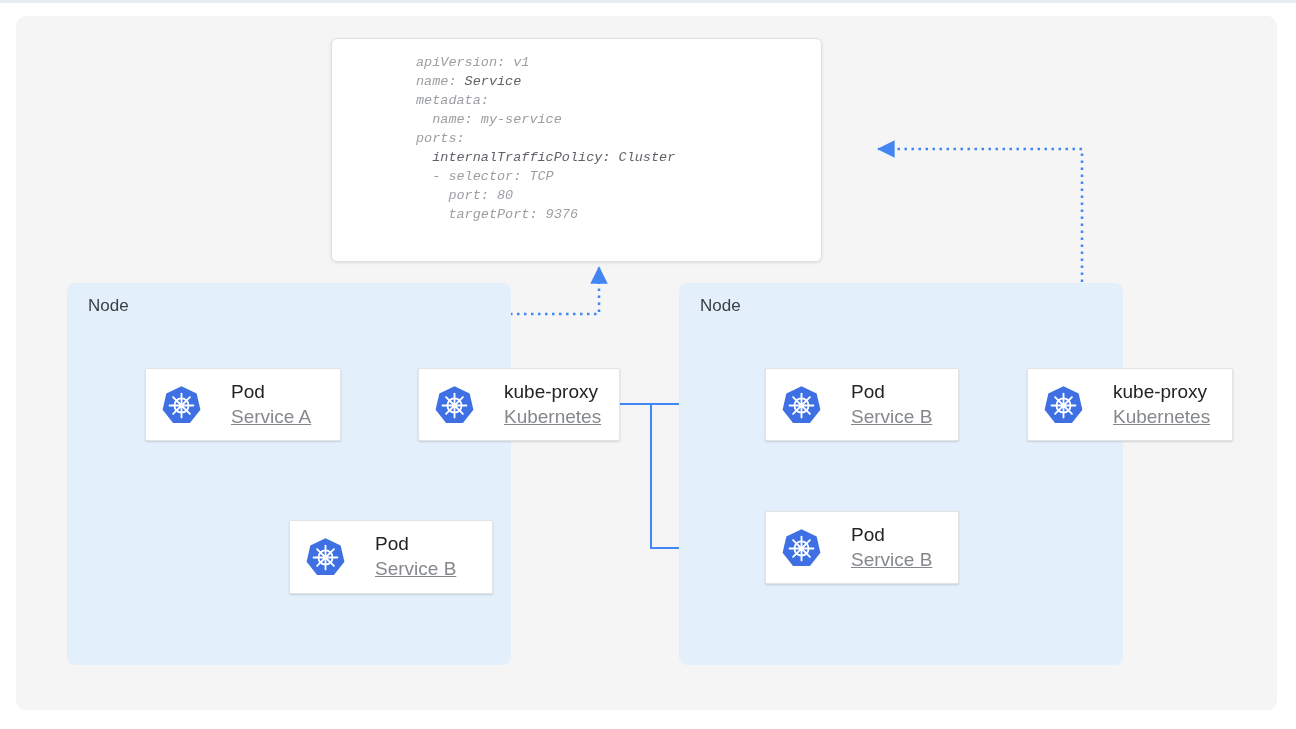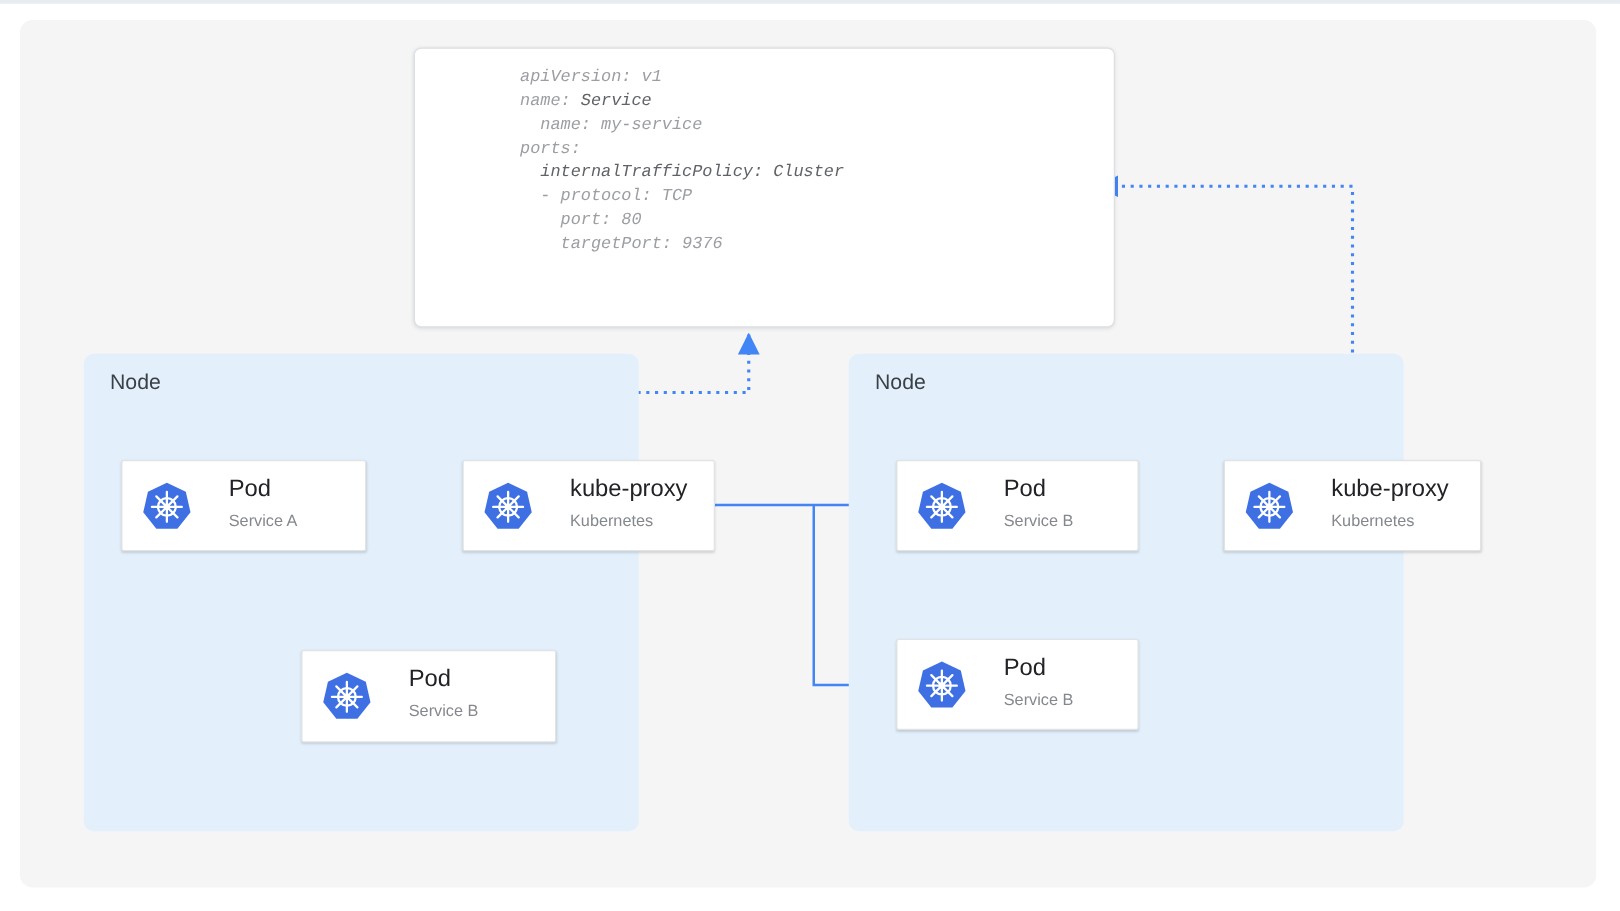--- a/index.html
+++ b/index.html
@@ -16,21 +16,21 @@
     --top-line:#e7ecf2;
   }
   html,body{margin:0;padding:0;background:#ffffff;}
   body{font-family:"Liberation Sans", sans-serif;}
   .stage{position:relative;width:1296px;height:729px;overflow:hidden;background:#ffffff;}
   .top-line{position:absolute;left:0;top:0;width:1296px;height:3px;background:var(--top-line);}
   .canvas{position:absolute;left:16px;top:16px;width:1261px;height:694px;background:var(--canvas-bg);border-radius:10px;}
 
   
   .yaml-card{
-    position:absolute;left:331px;top:38px;width:561px;height:224px;
+    position:absolute;left:331px;top:38px;width:491px;height:224px;
     background:#ffffff;border:1px solid #dcdfe3;border-radius:6px;
     box-shadow:0 1px 3px rgba(60,64,67,.12);
     box-sizing:border-box;
     padding:14px 0 0 84px;
   }
   .yaml-line{
     font-family:"Liberation Mono", monospace;
     font-style:italic;
     font-size:13.5px;
     line-height:19px;
@@ -44,25 +44,26 @@
   .node-left{left:67px;}
   .node-right{left:679px;}
   .node-label{position:absolute;left:21px;top:13px;font-size:17px;color:var(--node-label-color);}
 
   
   .card{
     position:absolute;height:73px;background:#ffffff;
     border:1px solid var(--card-border);border-radius:2px;
     box-shadow:0 1px 2px rgba(60,64,67,.20);
     box-sizing:border-box;
+    margin-left:48px;
   }
   .card .k8s-icon{position:absolute;left:15px;top:16px;width:41px;height:41px;}
   .card .card-text{position:absolute;left:85px;top:11px;}
   .card .card-title{font-size:19px;color:var(--title-color);line-height:24px;}
-  .card .card-subtitle{font-size:13px;color:var(--subtitle-color);line-height:22px;margin-top:2px;}
+  .card .card-subtitle{font-size:19px;color:var(--subtitle-color);line-height:22px;margin-top:2px;text-decoration:underline;}
 
   .card-pod-a{left:97px;top:368px;width:196px;}
   .card-kube-proxy-left{left:370px;top:368px;width:202px;}
   .card-pod-b-left{left:241px;top:520px;width:204px;height:74px;}
   .card-pod-b-right-top{left:717px;top:368px;width:194px;}
   .card-pod-b-right-bottom{left:717px;top:511px;width:194px;}
   .card-kube-proxy-right{left:979px;top:368px;width:206px;}
 
   
   .arrows{position:absolute;left:0;top:0;width:1296px;height:729px;pointer-events:none;}
@@ -91,24 +92,25 @@
     <line class="arrow-line" x1="572" y1="404" x2="713" y2="404" marker-end="url(#ah-solid)"></line>
     <polyline class="arrow-line" points="651,404 651,548 711,548" marker-end="url(#ah-solid)"></polyline>
     <polyline class="arrow-line" points="471,441 471,487 340,487 340,515" marker-end="url(#ah-solid)"></polyline>
     <polyline class="arrow-dotted" points="471,366 471,314 599,314 599,267" marker-end="url(#ah-dotted)"></polyline>
     <polyline class="arrow-dotted" points="1082,366 1082,149 878,149" marker-end="url(#ah-dotted)"></polyline>
   </svg>
 
   <div class="yaml-card">
     <div class="yaml-line"><span>apiVersion: v1</span></div>
     <div class="yaml-line"><span>name: </span><span class="code-bold">Service</span></div>
+    <div class="yaml-line"><span>metadata:</span></div>
     <div class="yaml-line"><span>  name: my-service</span></div>
     <div class="yaml-line"><span>ports:</span></div>
     <div class="yaml-line"><span class="code-bold">  internalTrafficPolicy: Cluster</span></div>
-    <div class="yaml-line"><span>  - protocol: TCP</span></div>
+    <div class="yaml-line"><span>  - selector: TCP</span></div>
     <div class="yaml-line"><span>    port: 80</span></div>
     <div class="yaml-line"><span>    targetPort: 9376</span></div>
   </div>
 
   <div class="node node-left">
     <div class="node-label">Node</div>
   </div>
 
   <div class="node node-right">
     <div class="node-label">Node</div>

